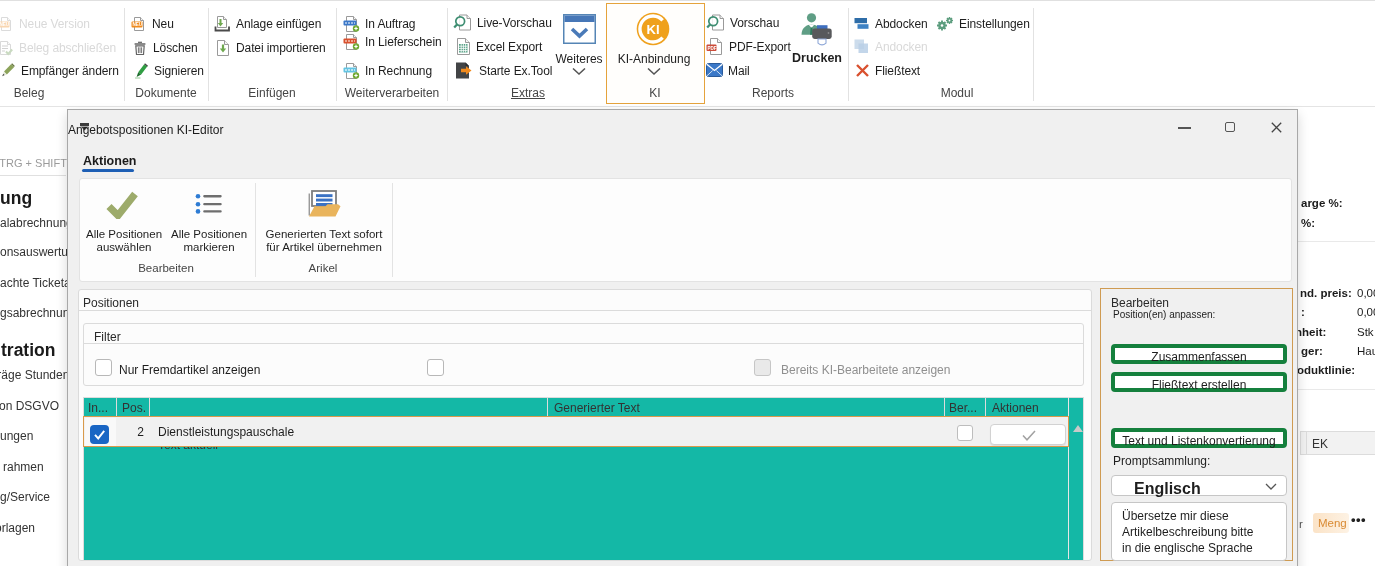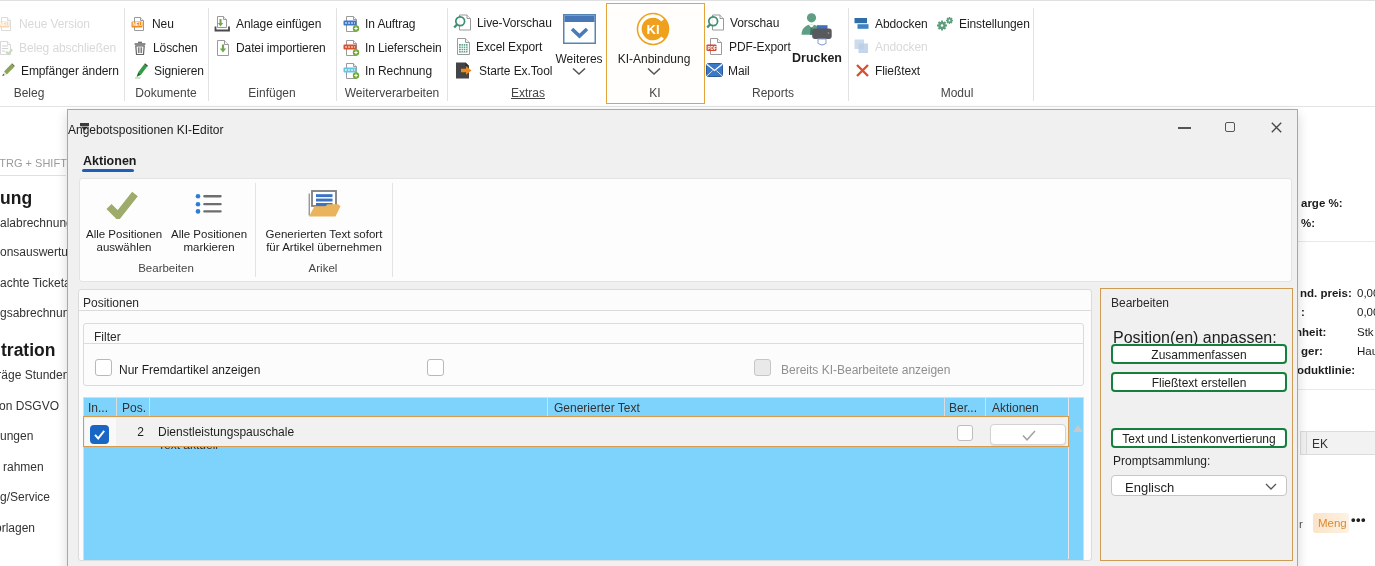--- a/index.html
+++ b/index.html
@@ -7,21 +7,21 @@
   #stage{position:relative;width:1375px;height:566px;overflow:hidden;background:#fff;
     font-family:"Liberation Sans",sans-serif;color:#1e1e1e;}
   .ab{position:absolute;}
   .ri{position:absolute;display:flex;align-items:center;gap:5px;white-space:nowrap;
       font-size:12px;color:#1e1e1e;height:17px;letter-spacing:-0.1px;}
   .ri svg{flex:none;}
   .dis{color:#d9d9d9;}
   .glab{position:absolute;font-size:12px;color:#454545;transform:translateX(-50%);white-space:nowrap;}
   .vsep{position:absolute;width:1px;background:#e2e2e2;top:7px;height:93px;}
   .cc{transform:translateX(-50%);text-align:center;white-space:nowrap;}
-  .pbtn{left:1043px;width:176px;height:20px;background:#fff;border:2px solid #15803d;border-radius:4px;
+  .pbtn{left:1043px;width:176px;height:20px;background:#fff;border:4px solid #15803d;border-radius:4px;
         box-sizing:border-box;font-size:12px;text-align:center;line-height:18px;}
 </style>
 </head>
 <body>
 <div id="stage">
 
   <div class="ab" id="ribbon" style="left:0;top:0;width:1375px;height:107px;background:#fff;border-bottom:1px solid #e4e4e4;border-top:1px solid #e0e0e0;box-sizing:border-box;">
 
     <div class="vsep" style="left:124px;"></div>
     <div class="vsep" style="left:208px;"></div>
@@ -113,21 +113,21 @@
       <svg width="17" height="16" viewBox="0 0 17 16">
           <path d="M3.5 0.5h7l3 3v12h-10z" fill="#fff" stroke="#9a9a9a"></path>
           <path d="M10.5 0.5v3h3" fill="#f5f5f5" stroke="#9a9a9a"></path>
           <rect x="0.5" y="4.5" width="13" height="5" rx="1" fill="#3c78c8"></rect>
           <path d="M2 7h10" stroke="#bcd2ee" stroke-width="1.6" stroke-dasharray="2 1"></path>
           <circle cx="13" cy="12.5" r="3.2" fill="#6fa832"></circle>
           <path d="M13 10.8v3.4M11.3 12.5h3.4" stroke="#fff" stroke-width="1.1"></path>
         </svg>
       <span>In Auftrag</span>
       </div>
-    <div class="ri" style="left:343px;top:38px;">
+    <div class="ri" style="left:343px;top:32px;">
       <svg width="17" height="16" viewBox="0 0 17 16">
           <path d="M3.5 0.5h7l3 3v12h-10z" fill="#fff" stroke="#9a9a9a"></path>
           <path d="M10.5 0.5v3h3" fill="#f5f5f5" stroke="#9a9a9a"></path>
           <rect x="0.5" y="4.5" width="13" height="5" rx="1" fill="#d9512f"></rect>
           <path d="M2 7h10" stroke="#f2c2b2" stroke-width="1.6" stroke-dasharray="2 1"></path>
           <circle cx="13" cy="12.5" r="3.2" fill="#6fa832"></circle>
           <path d="M13 10.8v3.4M11.3 12.5h3.4" stroke="#fff" stroke-width="1.1"></path>
         </svg>
       <span>In Lieferschein</span>
       </div>
@@ -369,21 +369,21 @@
     <div class="ab" style="left:15px;top:213px;width:1001px;height:63px;background:#fcfcfc;border:1px solid #dbdbdb;border-radius:3px;box-sizing:border-box;"></div>
     <div class="ab" style="left:26px;top:220px;font-size:12px;color:#2a2a2a;">Filter</div>
     <div class="ab" style="left:15px;top:233px;width:1001px;height:1px;background:#dbdbdb;"></div>
     <div class="ab" style="left:27px;top:249px;width:17px;height:17px;background:#fff;border:1px solid #b8b8b8;border-radius:3px;box-sizing:border-box;"></div>
     <div class="ab" style="left:51px;top:253px;font-size:12px;">Nur Fremdartikel anzeigen</div>
     <div class="ab" style="left:359px;top:249px;width:17px;height:17px;background:#fff;border:1px solid #b8b8b8;border-radius:3px;box-sizing:border-box;"></div>
     <div class="ab" style="left:383px;top:241px;font-size:12px;margin-top:48px;">Nur neue Artikel anzeigen</div>
     <div class="ab" style="left:686px;top:249px;width:17px;height:17px;background:#e9e9e9;border:1px solid #c6c6c6;border-radius:3px;box-sizing:border-box;"></div>
     <div class="ab" style="left:713px;top:253px;font-size:12px;color:#8f8f8f;">Bereits KI-Bearbeitete anzeigen</div>
 
-    <div class="ab" id="tbl" style="left:15px;top:287px;width:1001px;height:164px;background:#7dd3fc;box-shadow:inset 0 0 0 1px #dcdcdc;font-size:12px;">
+    <div class="ab" id="tbl" style="left:15px;top:287px;width:1001px;height:164px;background:#14b8a6;box-shadow:inset 0 0 0 1px #dcdcdc;font-size:12px;">
       <div class="ab" style="left:5px;top:4px;color:#333;">In...</div>
       <div class="ab" style="left:39px;top:4px;color:#333;">Pos.</div>
       <div class="ab" style="left:75px;top:4px;color:#333;margin-top:37px;">Text aktuell</div>
       <div class="ab" style="left:471px;top:4px;color:#333;">Generierter Text</div>
       <div class="ab" style="left:866px;top:4px;color:#333;">Ber...</div>
       <div class="ab" style="left:909px;top:4px;color:#333;">Aktionen</div>
       <div class="ab" style="left:33px;top:0;width:1px;height:49px;background:#dcdcdc;"></div>
       <div class="ab" style="left:66px;top:0;width:1px;height:49px;background:#dcdcdc;"></div>
       <div class="ab" style="left:464px;top:0;width:1px;height:49px;background:#dcdcdc;"></div>
       <div class="ab" style="left:861px;top:0;width:1px;height:49px;background:#dcdcdc;"></div>
@@ -402,25 +402,28 @@
       <div class="ab" style="left:907px;top:27px;width:76px;height:21px;background:#fff;border:1px solid #d2d2d2;border-radius:4px;box-sizing:border-box;box-shadow:0 1px 1px rgba(0,0,0,0.08);">
         <svg style="position:absolute;left:31px;top:5px;" width="14" height="11" viewBox="0 0 14 11">
             <path d="M1 5.5l4 4.3L13 1" fill="none" stroke="#a2a2a2" stroke-width="1.5"></path>
           </svg>
         </div>
       <div class="ab" style="left:990px;top:28px;width:0;height:0;border-left:5px solid transparent;border-right:5px solid transparent;border-bottom:7px solid #c9c9c9;"></div>
     </div>
 
     <div class="ab" style="left:1032px;top:178px;width:193px;height:273px;border:1.5px solid #cf9b52;box-sizing:border-box;"></div>
     <div class="ab" style="left:1043px;top:186px;font-size:12px;color:#2a2a2a;">Bearbeiten</div>
-    <div class="ab" style="left:1045px;top:219px;font-size:16px;">Position(en) anpassen:</div>
+    <div class="ab" style="left:1045px;top:199px;font-size:10px;">Position(en) anpassen:</div>
     <div class="ab pbtn" style="top:234px;">Zusammenfassen</div>
     <div class="ab pbtn" style="top:262px;">Fließtext erstellen</div>
     <div class="ab pbtn" style="top:318px;">Text und Listenkonvertierung</div>
     <div class="ab" style="left:1045px;top:344px;font-size:12px;">Promptsammlung:</div>
     <div class="ab" style="left:1043px;top:365px;width:176px;height:21px;background:#fff;border:1px solid #c6c6c6;border-radius:4px;box-sizing:border-box;">
-      <span style="position:absolute;left:13px;top:4px;font-size:13px;">Englisch</span>
+      <span style="position:absolute;left:22px;top:4px;font-size:16px;font-weight:bold;">Englisch</span>
       <svg style="position:absolute;right:9px;top:7px;" width="12" height="7" viewBox="0 0 12 7">
           <path d="M1 1l5 5 5-5" fill="none" stroke="#555" stroke-width="1.3"></path>
         </svg>
+    </div>
+    <div class="ab" style="left:1043px;top:392px;width:176px;height:59px;background:#fff;border:1px solid #c6c6c6;border-radius:4px;box-sizing:border-box;">
+      <div style="position:absolute;left:10px;top:5px;font-size:12px;line-height:16px;white-space:nowrap;">Übersetze mir diese<br>Artikelbeschreibung bitte<br>in die englische Sprache</div>
     </div>
   </div>
 </div>
 
 </body></html>

